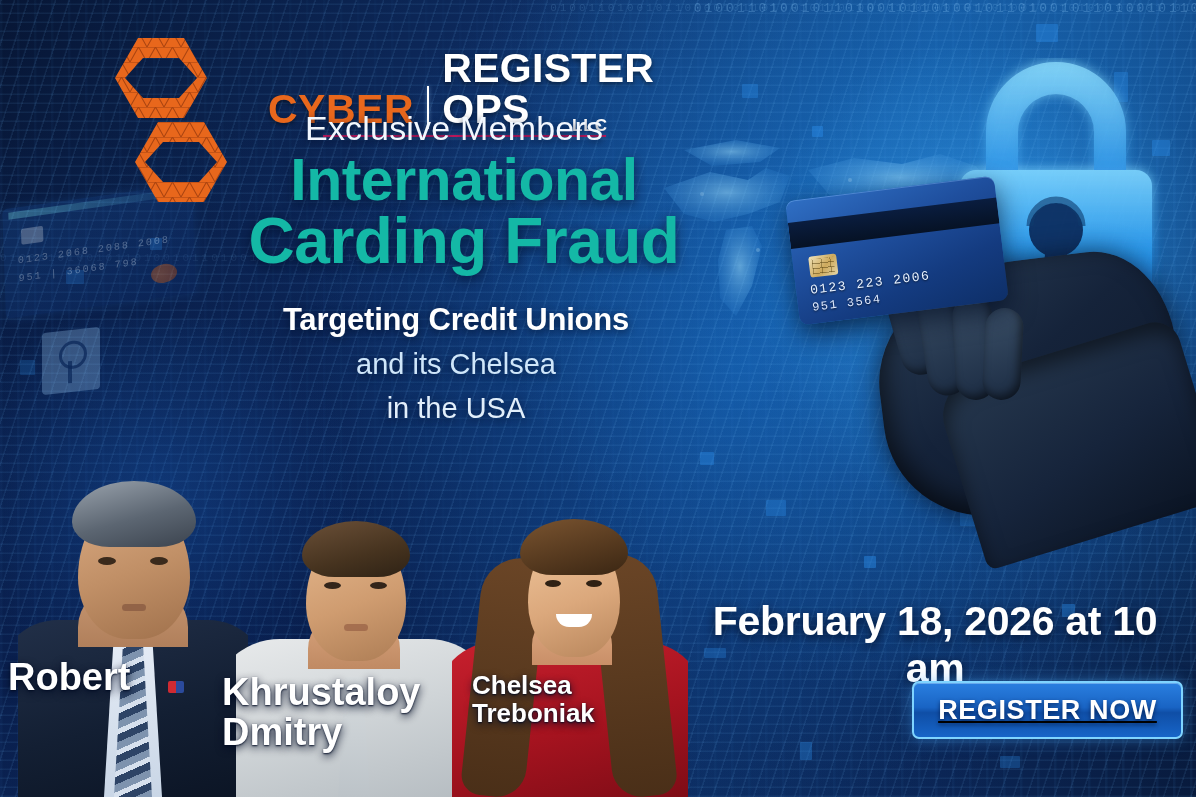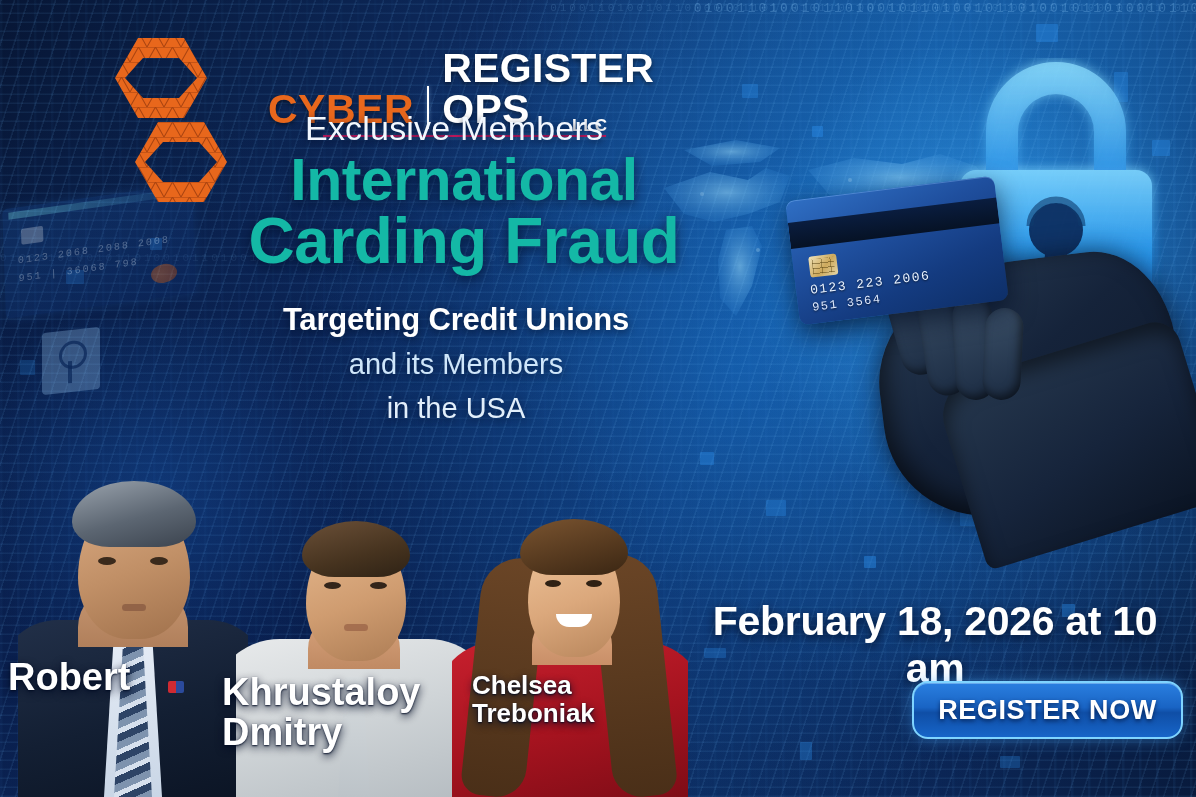--- a/index.html
+++ b/index.html
@@ -166,24 +166,24 @@
 
   .names{ position:absolute; left:0; bottom:20px; width:700px; height:110px; }
   .nm{ position:absolute; text-align:left; color:#ffffff; font-weight:bold;
      line-height:1.06; text-shadow:0 3px 9px rgba(2,12,36,.95), 0 1px 2px rgba(2,12,36,.9); }
 
   
   .date{ position:absolute; left:690px; top:598px; width:490px; text-align:center;
      font-size:41px; font-weight:bold; color:#ffffff; letter-spacing:-.3px;
      text-shadow:0 3px 10px rgba(2,12,38,.9); }
   .cta{ position:absolute; left:912px; top:681px; width:271px; height:58px;
-     border:2px solid #7fd4ff; border-radius:16px;
+     border:2px solid #7fd4ff; border-radius:7px;
      background:linear-gradient(180deg,#2a7fe0 0%,#1964c4 45%,#0f4ea6 55%,#1765c8 100%);
      box-shadow:0 0 16px rgba(70,170,255,.45), inset 0 1px 0 rgba(200,235,255,.4);
-     display:flex; align-items:center; justify-content:center; cursor:pointer; }
+     display:flex; align-items:center; justify-content:center; cursor:pointer;text-decoration:underline; }
   .cta-label{ color:#ffffff; font-size:27px; font-weight:bold; letter-spacing:.6px;
      text-shadow:0 2px 4px rgba(0,20,60,.7); }
 </style>
 </head>
 <body>
 
 <div class="poster">
 
   <div class="bg-base"></div>
   <div class="bg-diagonals"></div>
@@ -409,21 +409,21 @@
   </div>
 
   <div class="exclusive">Exclusive Members</div>
 
   <div class="title">
     <span>International</span>
     <span class="l2">Carding Fraud</span>
   </div>
 
   <div class="sub1">Targeting Credit Unions</div>
-  <div class="sub2">and its Members</div>
+  <div class="sub2">and its Chelsea</div>
   <div class="sub3">in the USA</div>
 
   <div class="names">
     <div class="nm" style="left:8px;  top:-10px; width:212px; font-size:38px;">
       <div>Robert</div>
     </div>
     <div class="nm" style="left:222px; top:5px; width:250px; font-size:38px;">
       <div>Khrustaloy</div>
       <div>Dmitry</div>
     </div>

